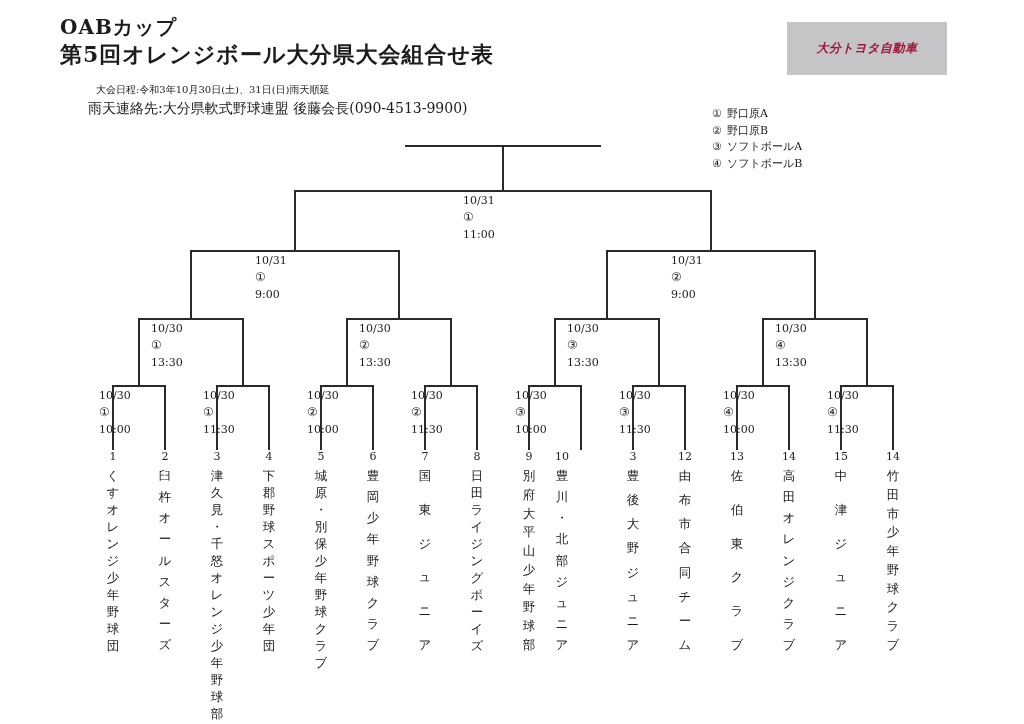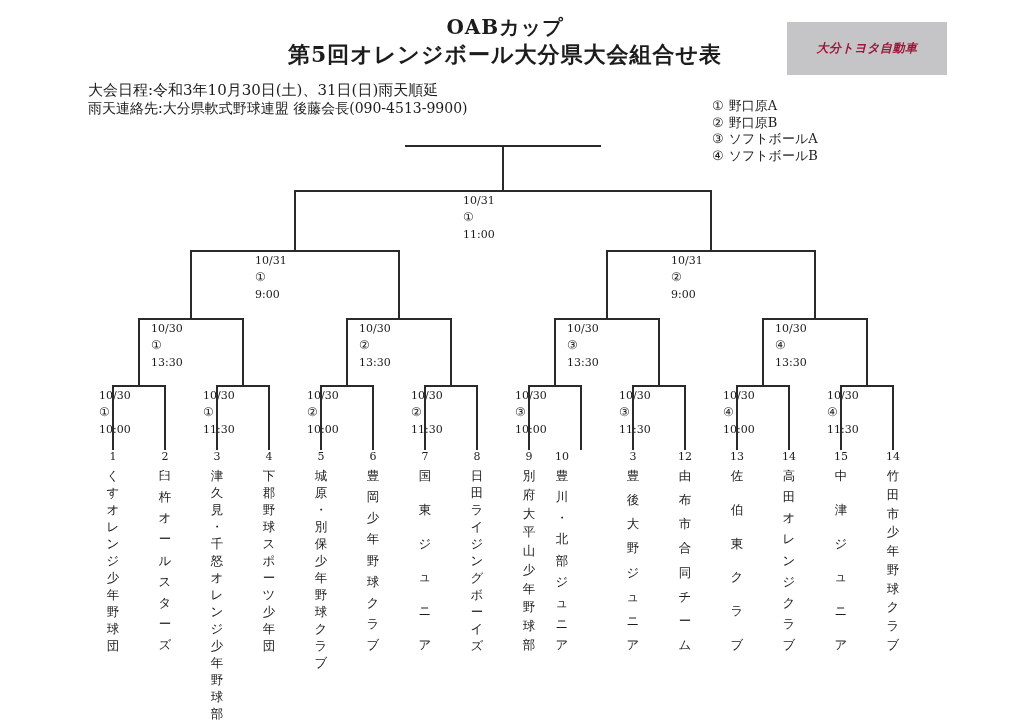--- a/index.html
+++ b/index.html
@@ -1,29 +1,29 @@
 <!DOCTYPE html>
 <html><head>
 <meta charset="utf-8">
 <style>
   html,body{margin:0;padding:0;background:#ffffff;}
   .page{position:relative;width:1024px;height:724px;background:#ffffff;overflow:hidden;
         font-family:"DejaVu Serif","Liberation Serif",serif;color:#1c1c1c;}
   
-  .title-block{position:absolute;left:60px;top:14px;width:890px;text-align:center;font-weight:bold;}
+  .title-block{position:absolute;left:60px;top:14px;width:890px;font-weight:bold;}
   .title-l1{font-size:20px;line-height:26px;letter-spacing:1px;}
   .title-l2{font-size:22px;line-height:28px;letter-spacing:1px;}
   .sponsor{position:absolute;left:787px;top:22px;width:160px;height:53px;background:#c5c5c7;
            display:flex;align-items:center;justify-content:center;}
   .sponsor span{font-family:"Liberation Sans","DejaVu Sans",sans-serif;font-weight:bold;
                 font-style:italic;font-size:12px;color:#9e1638;letter-spacing:.5px;}
   .info{position:absolute;left:88px;top:80px;}
-  .info-schedule{font-size:15px;line-height:20px;}
+  .info-schedule{font-size:10px;line-height:20px;margin-left:8px;}
   .info-contact{font-size:14px;line-height:16px;}
-  .legend{position:absolute;left:712px;top:98px;font-size:13px;line-height:16.5px;}
+  .legend{position:absolute;left:712px;top:106px;font-size:11px;line-height:16.5px;}
   .legend-row{white-space:nowrap;}
   .legend-mark{margin-right:5px;}
   
   .champion-label{position:absolute;left:403px;top:124px;width:190px;text-align:center;
                   font-weight:bold;font-size:13.5px;}
   
   .hl{position:absolute;height:2px;background:#2a2a2a;}
   .vl{position:absolute;width:2px;background:#2a2a2a;}
   
   .mlabel{position:absolute;width:80px;text-align:left;font-size:11px;line-height:17px;}

